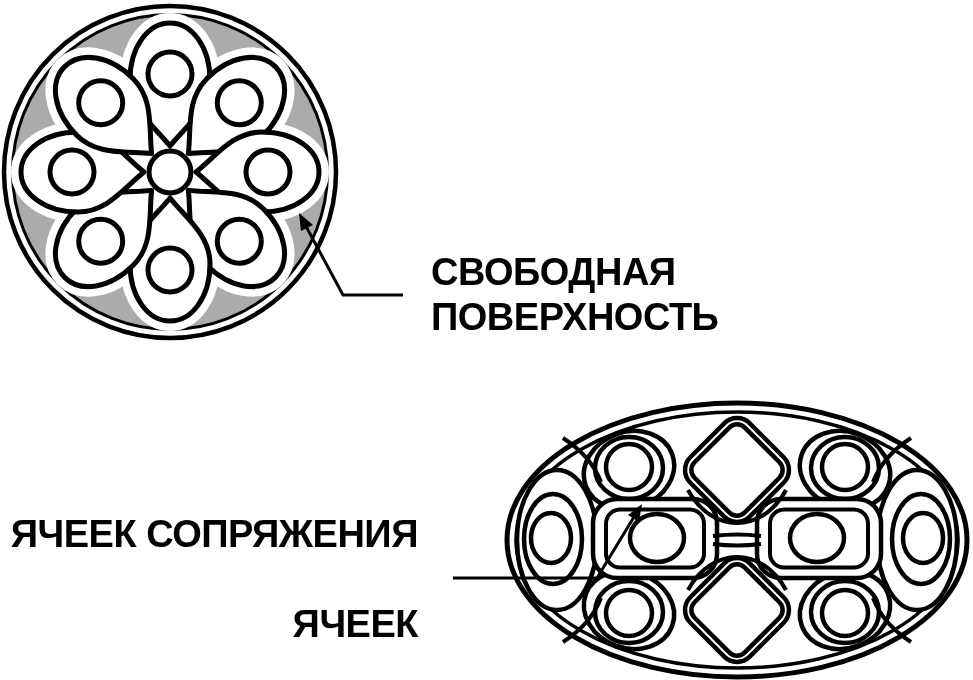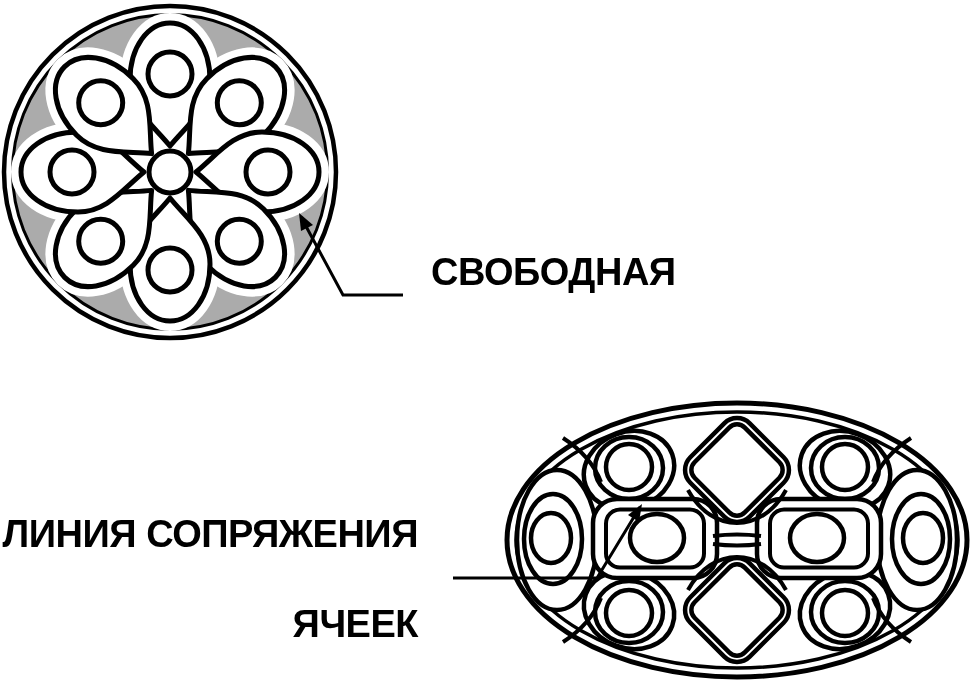--- a/index.html
+++ b/index.html
@@ -145,19 +145,20 @@
   <g>
     <polyline points="403,295 343,295 301,217" fill="none" stroke="var(--outline)" stroke-width="3"></polyline>
     <polygon points="299,213 313,225 301,231" fill="var(--outline)"></polygon>
     <polyline points="453,578 597,578 640,507" fill="none" stroke="var(--outline)" stroke-width="3"></polyline>
     <polygon points="642,504 639,522 628,515" fill="var(--outline)"></polygon>
   </g>
 </svg>
 
 <div class="label label-top">
   <span>СВОБОДНАЯ</span><br>
+  <span>ПОВЕРХНОСТЬ</span>
 </div>
 
 <div class="label label-bottom">
-  <span>ЛИНИЯ СОПРЯЖЕНИЯ</span><br>
+  <span>ЯЧЕЕК СОПРЯЖЕНИЯ</span><br>
   <br>
   <span>ЯЧЕЕК</span>
 </div>
 
 </body></html>

